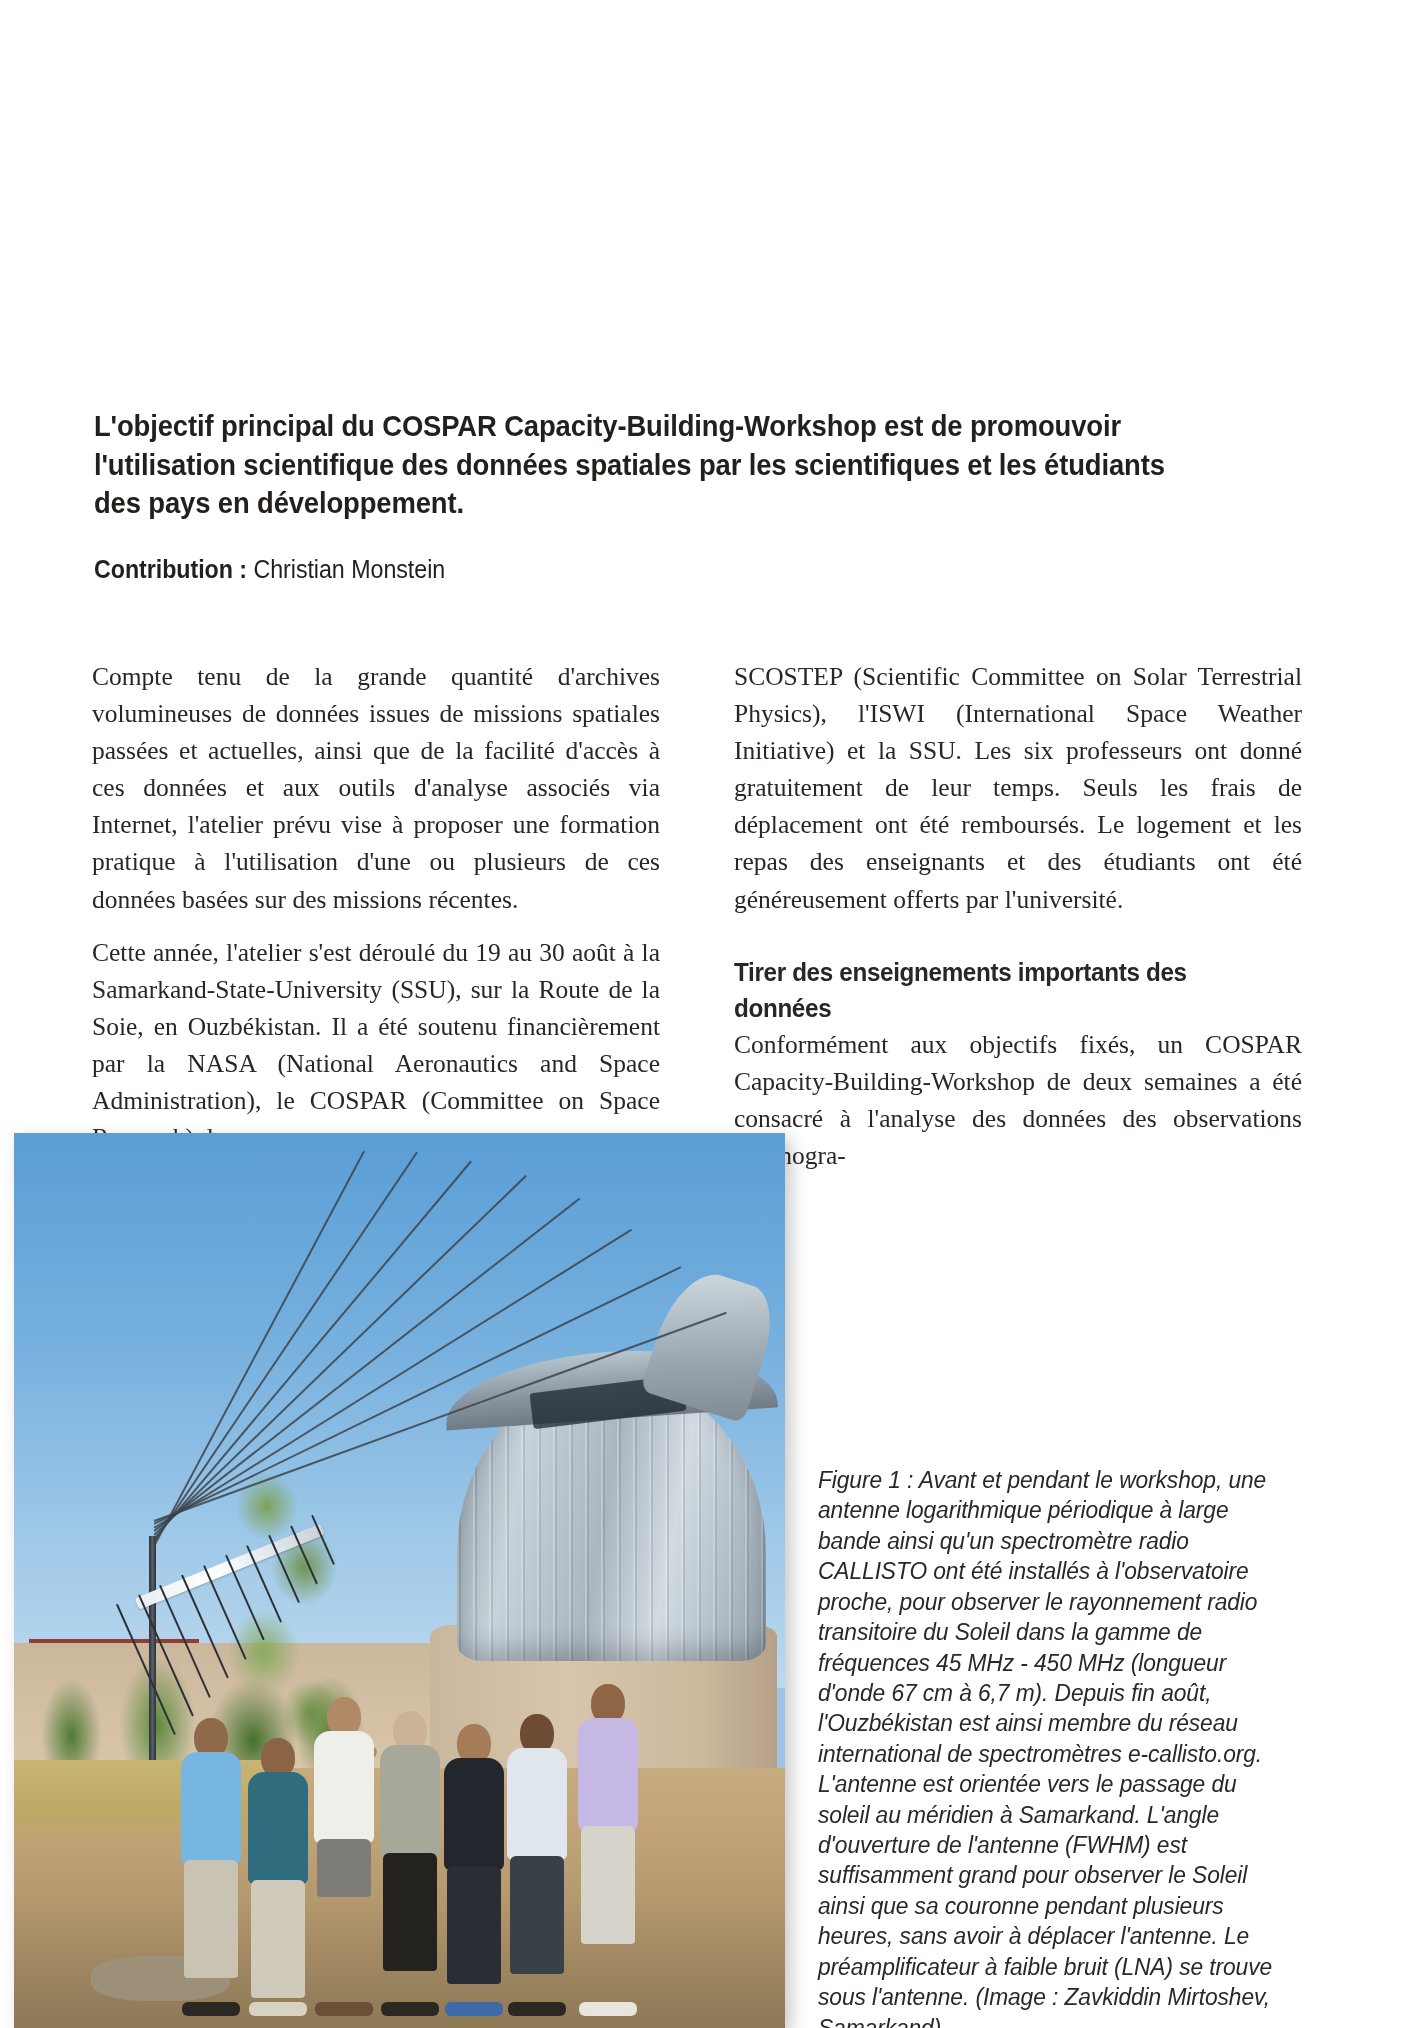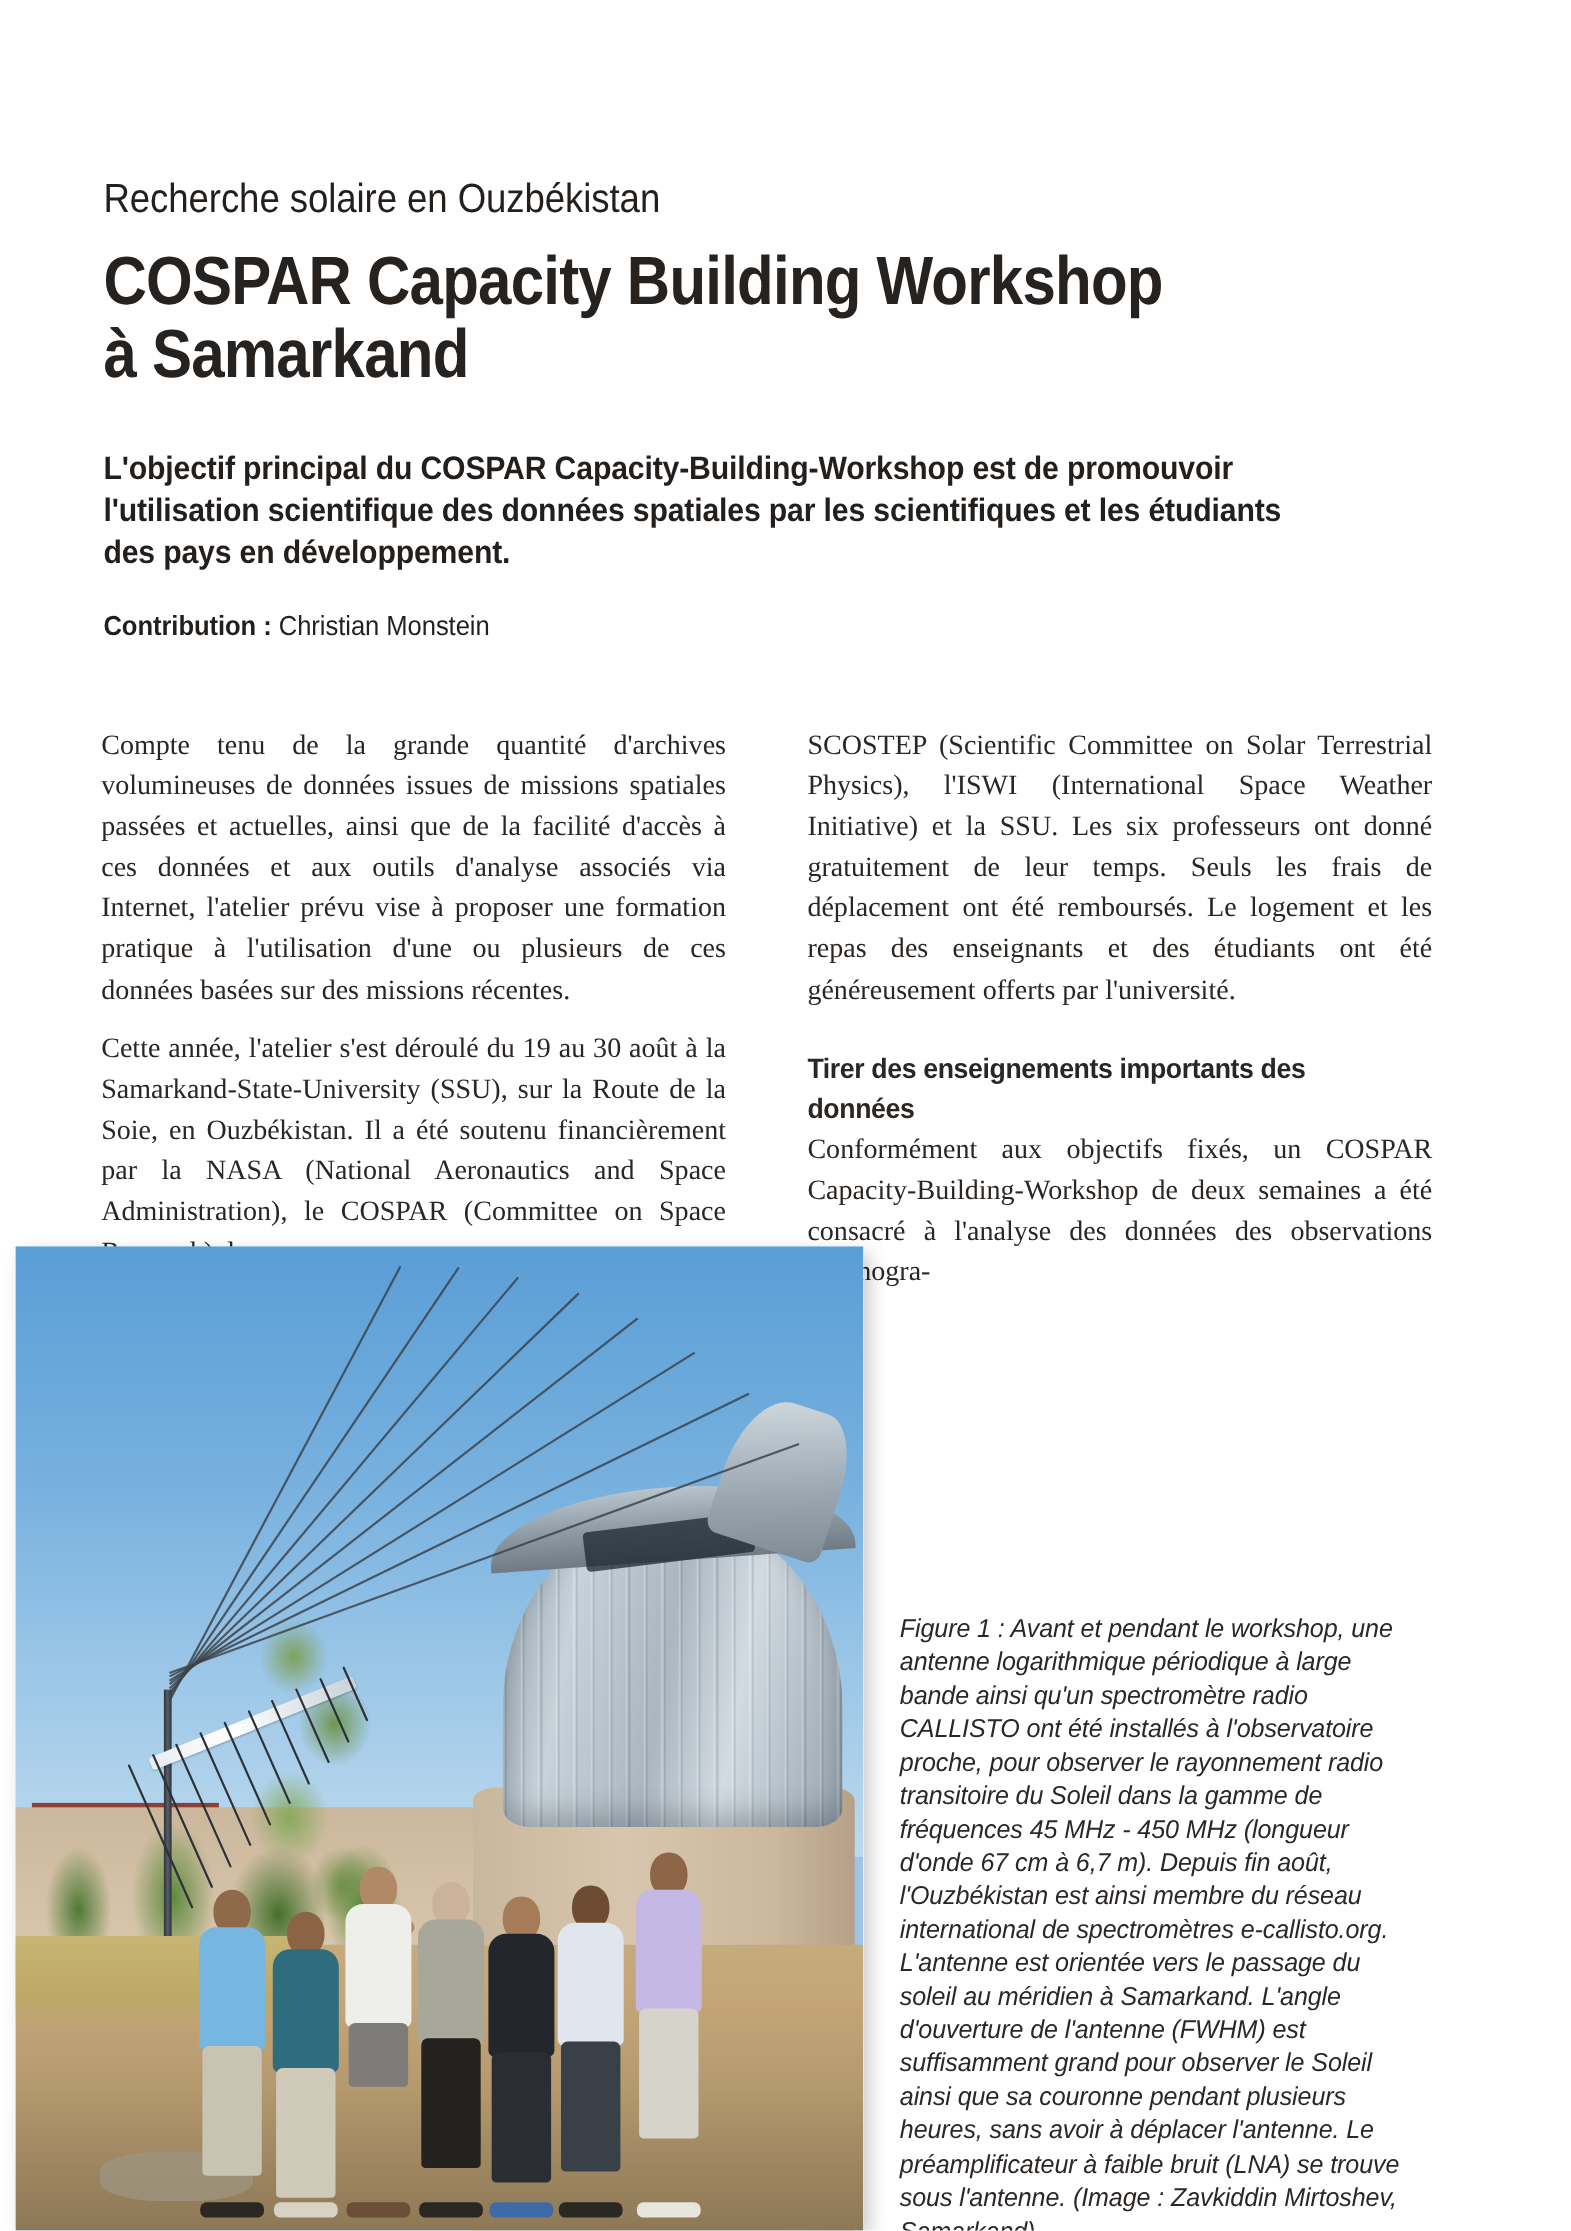--- a/index.html
+++ b/index.html
@@ -420,27 +420,20 @@
     transform: scaleX(0.97);
     transform-origin: left top;
   }
 </style>
 </head>
 <body>
 
 <div class="page">
 
 
-  <div class="title-block">
-    <div class="kicker">Recherche solaire en Ouzbékistan</div>
-    <h1 class="headline">
-      <span>COSPAR Capacity Building Workshop</span><br>
-      <span>à Samarkand</span>
-    </h1>
-  </div>
 
   <div class="lead">L'objectif principal du COSPAR Capacity-Building-Workshop est de promouvoir l'utilisation scientifique des données spatiales par les scientifiques et les étudiants des pays en développement.</div>
 
   <div class="contribution">
     <span class="label">Contribution :</span>
     <span class="value">Christian Monstein</span>
   </div>
 
   <div class="body-cols">
     <div class="col">

